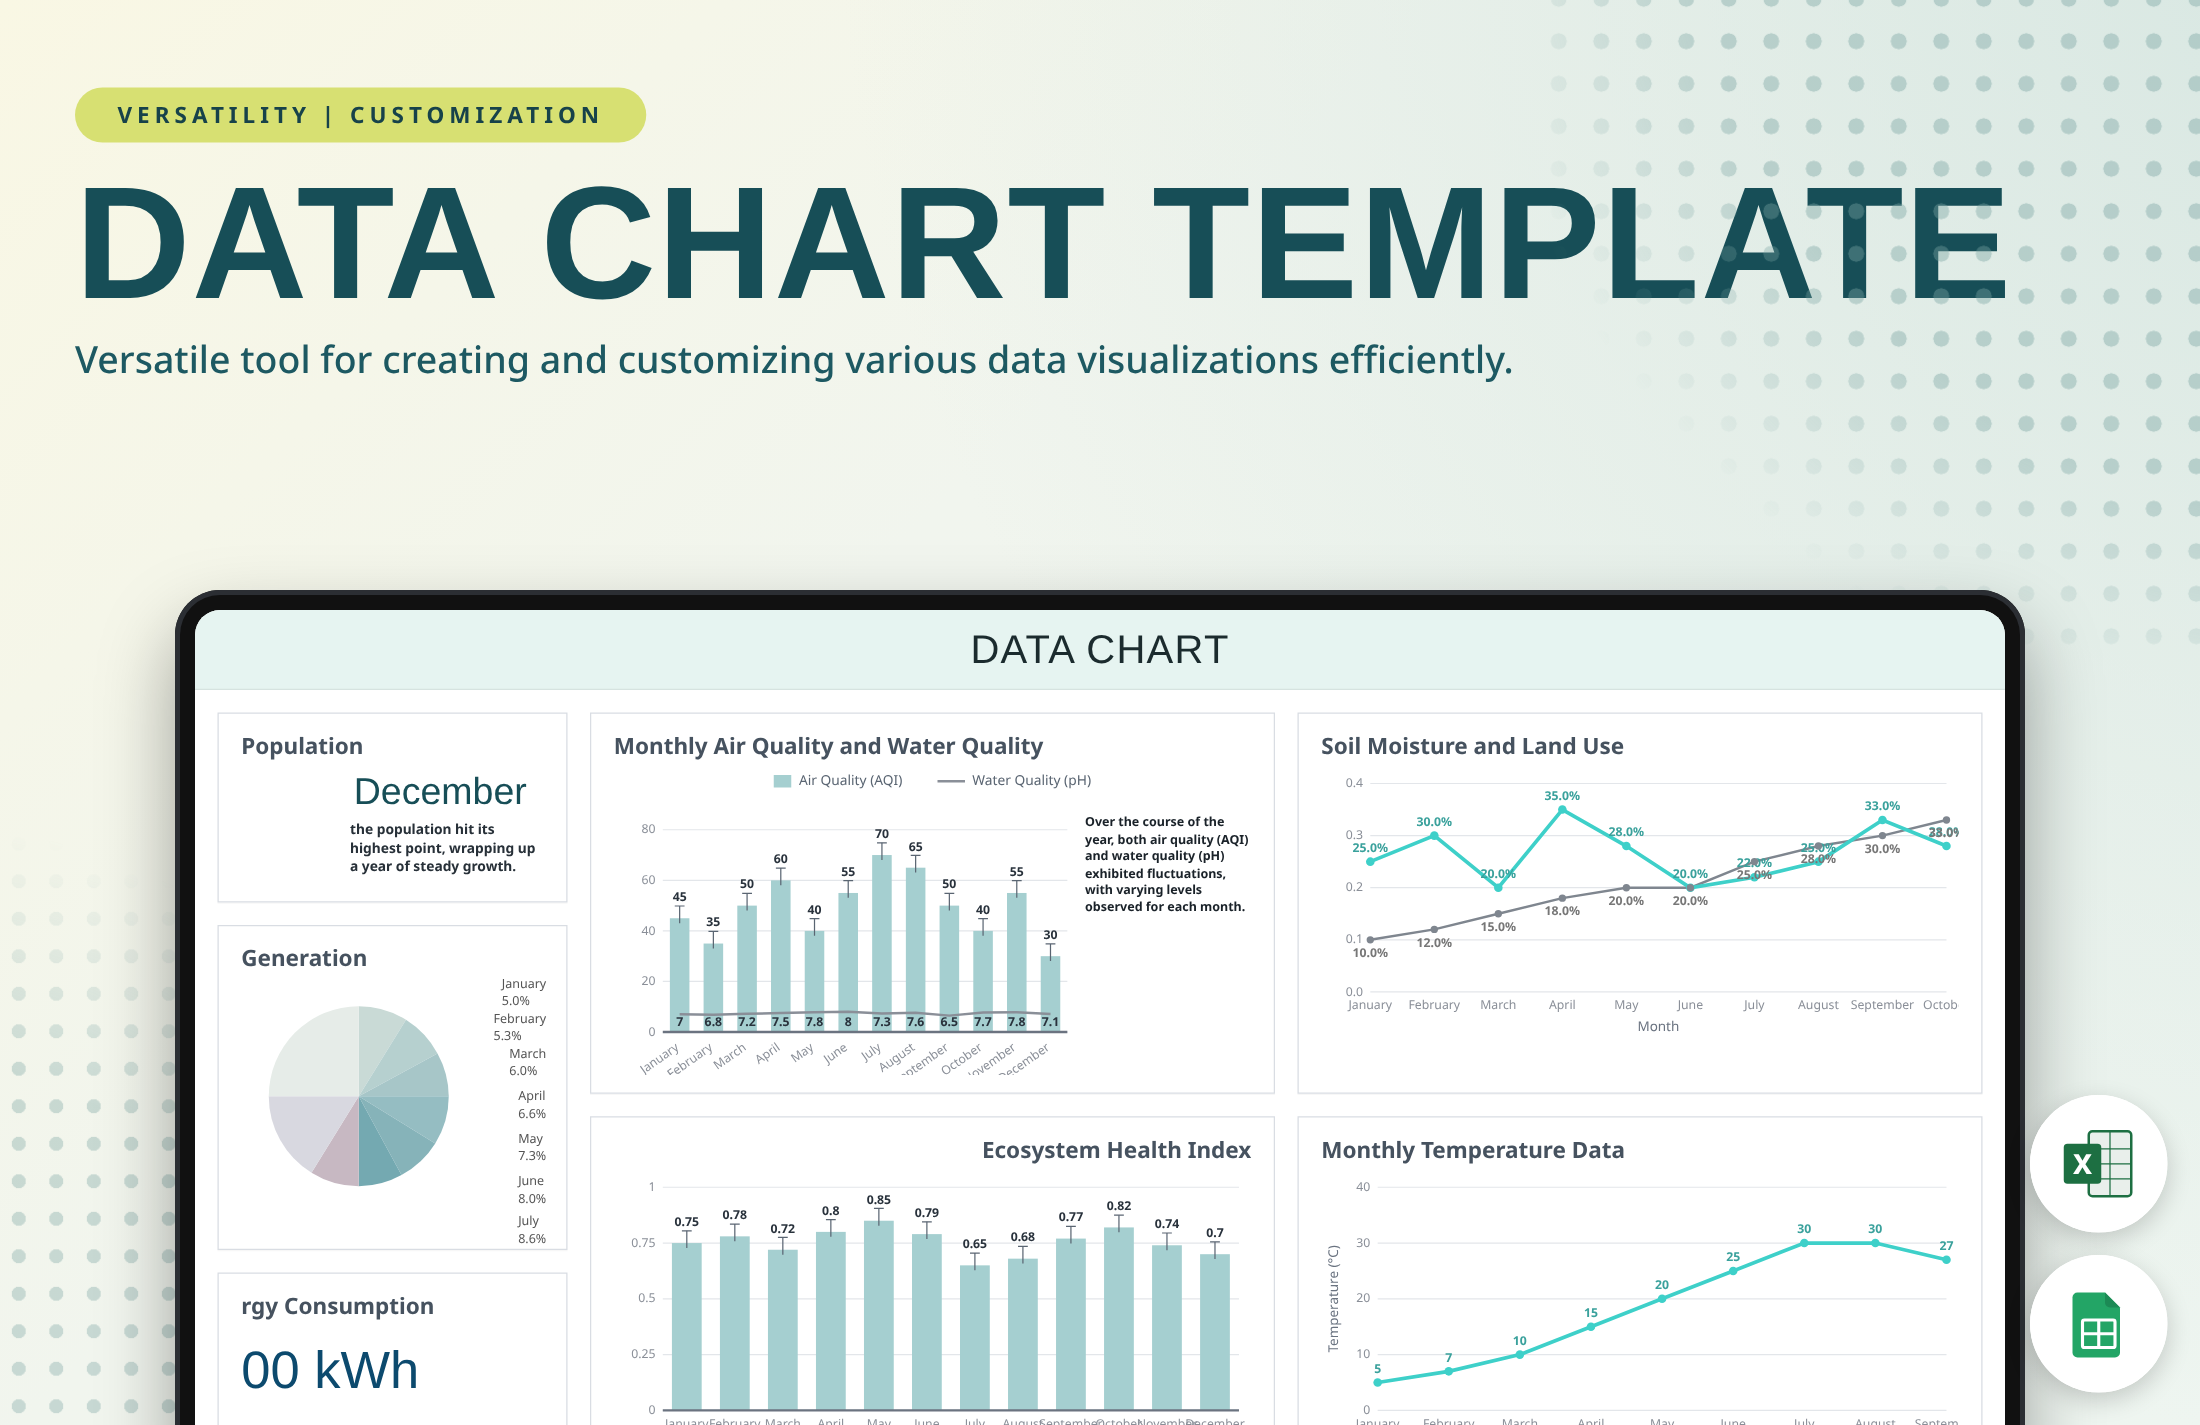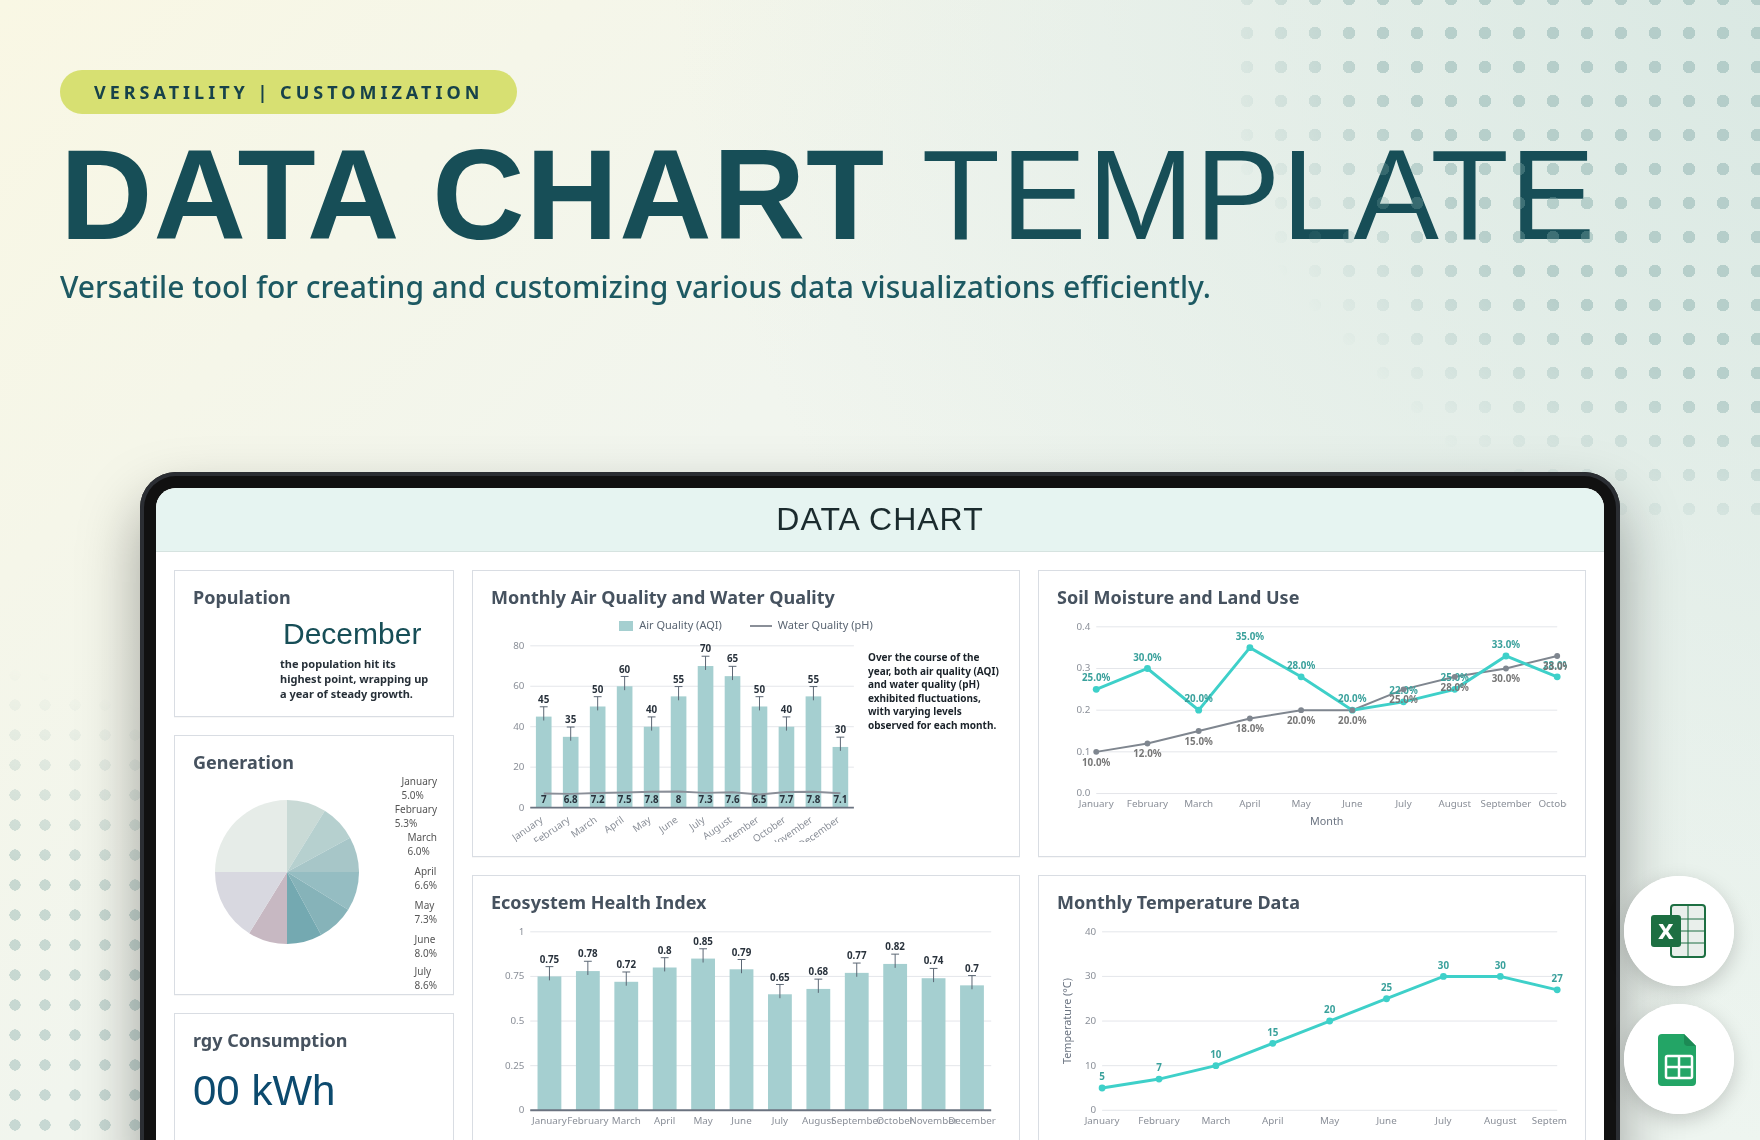--- a/index.html
+++ b/index.html
@@ -31,21 +31,21 @@
   .dots.bl{left:-120px;bottom:-120px;width:600px;height:600px;background-size:30px 30px;
            -webkit-mask-image:radial-gradient(circle at 0% 100%,#000 0%,#000 50%,transparent 72%);
                    mask-image:radial-gradient(circle at 0% 100%,#000 0%,#000 50%,transparent 72%);opacity:.35}
 
   
   .hero{padding:70px 60px 28px;text-align:left}
   .pill{display:inline-block;padding:10px 34px;border-radius:999px;background:#d7e072;
         font-weight:700;letter-spacing:4px;color:#17424a;font-size:18px}
   h1{margin:20px 0 10px;font-size:128px;font-weight:900;letter-spacing:1px;color:var(--teal-dark);
      font-family:Impact,'Arial Narrow Bold',Arial,sans-serif;font-stretch:condensed;line-height:.95}
-  h1 .thin{font-weight:400}
+  h1 .thin{font-weight:700}
   .sub{font-size:30px;color:#1d5962;font-weight:500}
 
   
   .tablet{position:absolute;left:50%;transform:translateX(-50%);bottom:-32px;
           width:1480px;height:700px;border-radius:36px 36px 0 0;background:#111;
           box-shadow:0 30px 60px rgba(0,0,0,.35),inset 0 0 0 4px #2b2e33}
   .screen{position:absolute;inset:16px 16px 0 16px;background:#fff;border-radius:20px 20px 0 0;
           overflow:hidden}
 
   
@@ -67,21 +67,21 @@
   .pie .label{position:absolute;font-size:10px;color:#555;text-align:left;white-space:nowrap}
 
   
   svg{display:block;width:100%}
   .bar{fill:var(--bar-blue)}
   .gridline{stroke:var(--grid);stroke-width:1}
   .err{stroke:#5a6572;stroke-width:1}
   .tick{font-size:10px;fill:var(--axis)}
   .val{font-size:10px;fill:#29323c;font-weight:700;text-anchor:middle}
   .zero{stroke:#6b7380;stroke-width:2}
-  .legend{display:flex;gap:28px;justify-content:center;font-size:11px;color:#5a6572;margin-bottom:4px}
+  .legend{display:flex;gap:28px;justify-content:center;font-size:11px;color:#5a6572;margin-bottom:22px}
   .swatch{display:inline-block;width:14px;height:10px;background:var(--bar-blue);margin-right:6px;vertical-align:middle}
   .swatch.line{background:none;border-bottom:2px solid var(--axis);height:0;width:22px}
   .note{position:absolute;right:16px;top:80px;width:135px;font-size:10px;font-weight:700;color:#1a2229;line-height:1.35}
   .wqline{fill:none;stroke:var(--axis);stroke-width:2}
   .lineA{fill:none;stroke:var(--teal-bright);stroke-width:3}
   .lineB{fill:none;stroke:#7f868f;stroke-width:2}
   .pt{fill:#7f868f}
   .ptA{fill:var(--teal-bright)}
   .dl{font-size:10px;fill:#3aa19c;font-weight:700}
   .dl.g{fill:#777}
@@ -312,21 +312,21 @@
             <text x="301.1111111111111" y="194" class="tick" text-anchor="middle">June</text>
             <text x="353.3333333333333" y="194" class="tick" text-anchor="middle">July</text>
             <text x="405.55555555555554" y="194" class="tick" text-anchor="middle">August</text>
             <text x="457.77777777777777" y="194" class="tick" text-anchor="middle">September</text>
             <text x="510" y="194" class="tick" text-anchor="middle">October</text>
             <text x="275" y="212" class="axislbl">Month</text>
           </svg>
       </div>
 
       <div class="card">
-        <h3 style="text-align:left">Ecosystem Health Index</h3>
+        <h3 style="text-align:right">Ecosystem Health Index</h3>
         <svg viewBox="0 0 520 220" id="svg-eco">
             <line x1="40" x2="510" y1="192" y2="192" class="gridline"></line>
             <text x="34" y="195" class="tick" text-anchor="end">0</text>
             <line x1="40" x2="510" y1="146.5" y2="146.5" class="gridline"></line>
             <text x="34" y="149.5" class="tick" text-anchor="end">0.25</text>
             <line x1="40" x2="510" y1="101" y2="101" class="gridline"></line>
             <text x="34" y="104" class="tick" text-anchor="end">0.5</text>
             <line x1="40" x2="510" y1="55.5" y2="55.5" class="gridline"></line>
             <text x="34" y="58.5" class="tick" text-anchor="end">0.75</text>
             <line x1="40" x2="510" y1="10" y2="10" class="gridline"></line>

